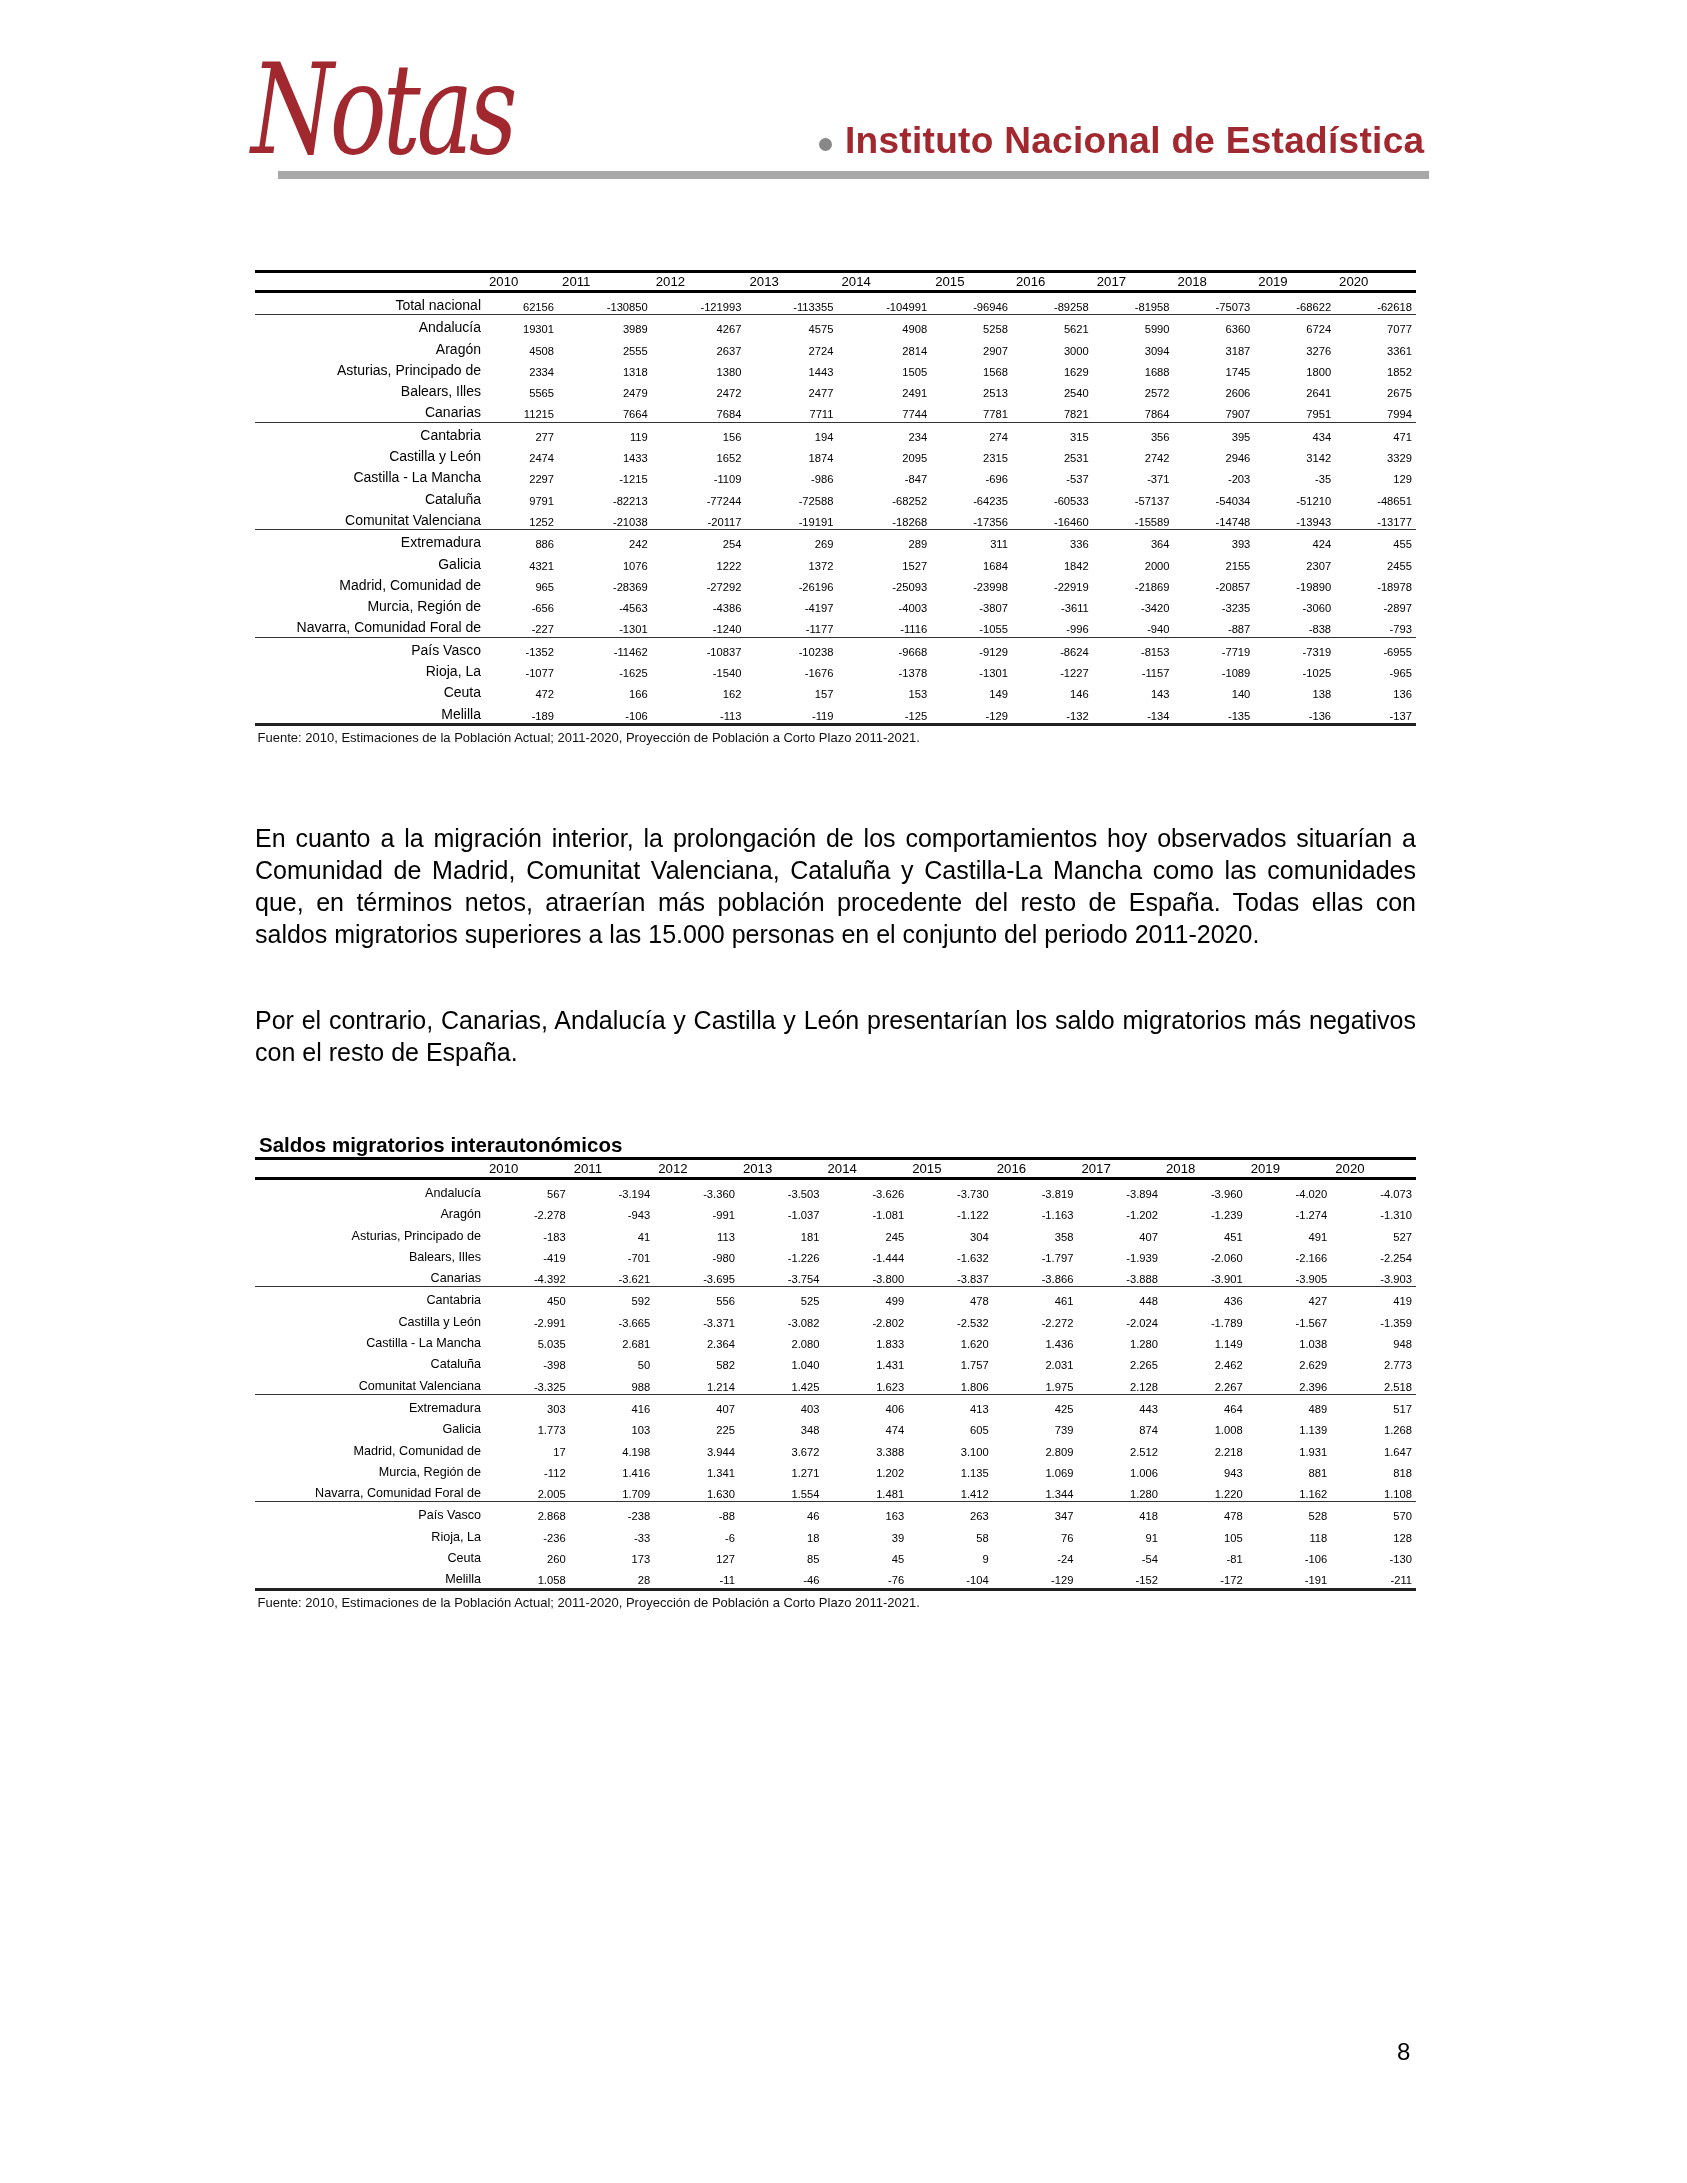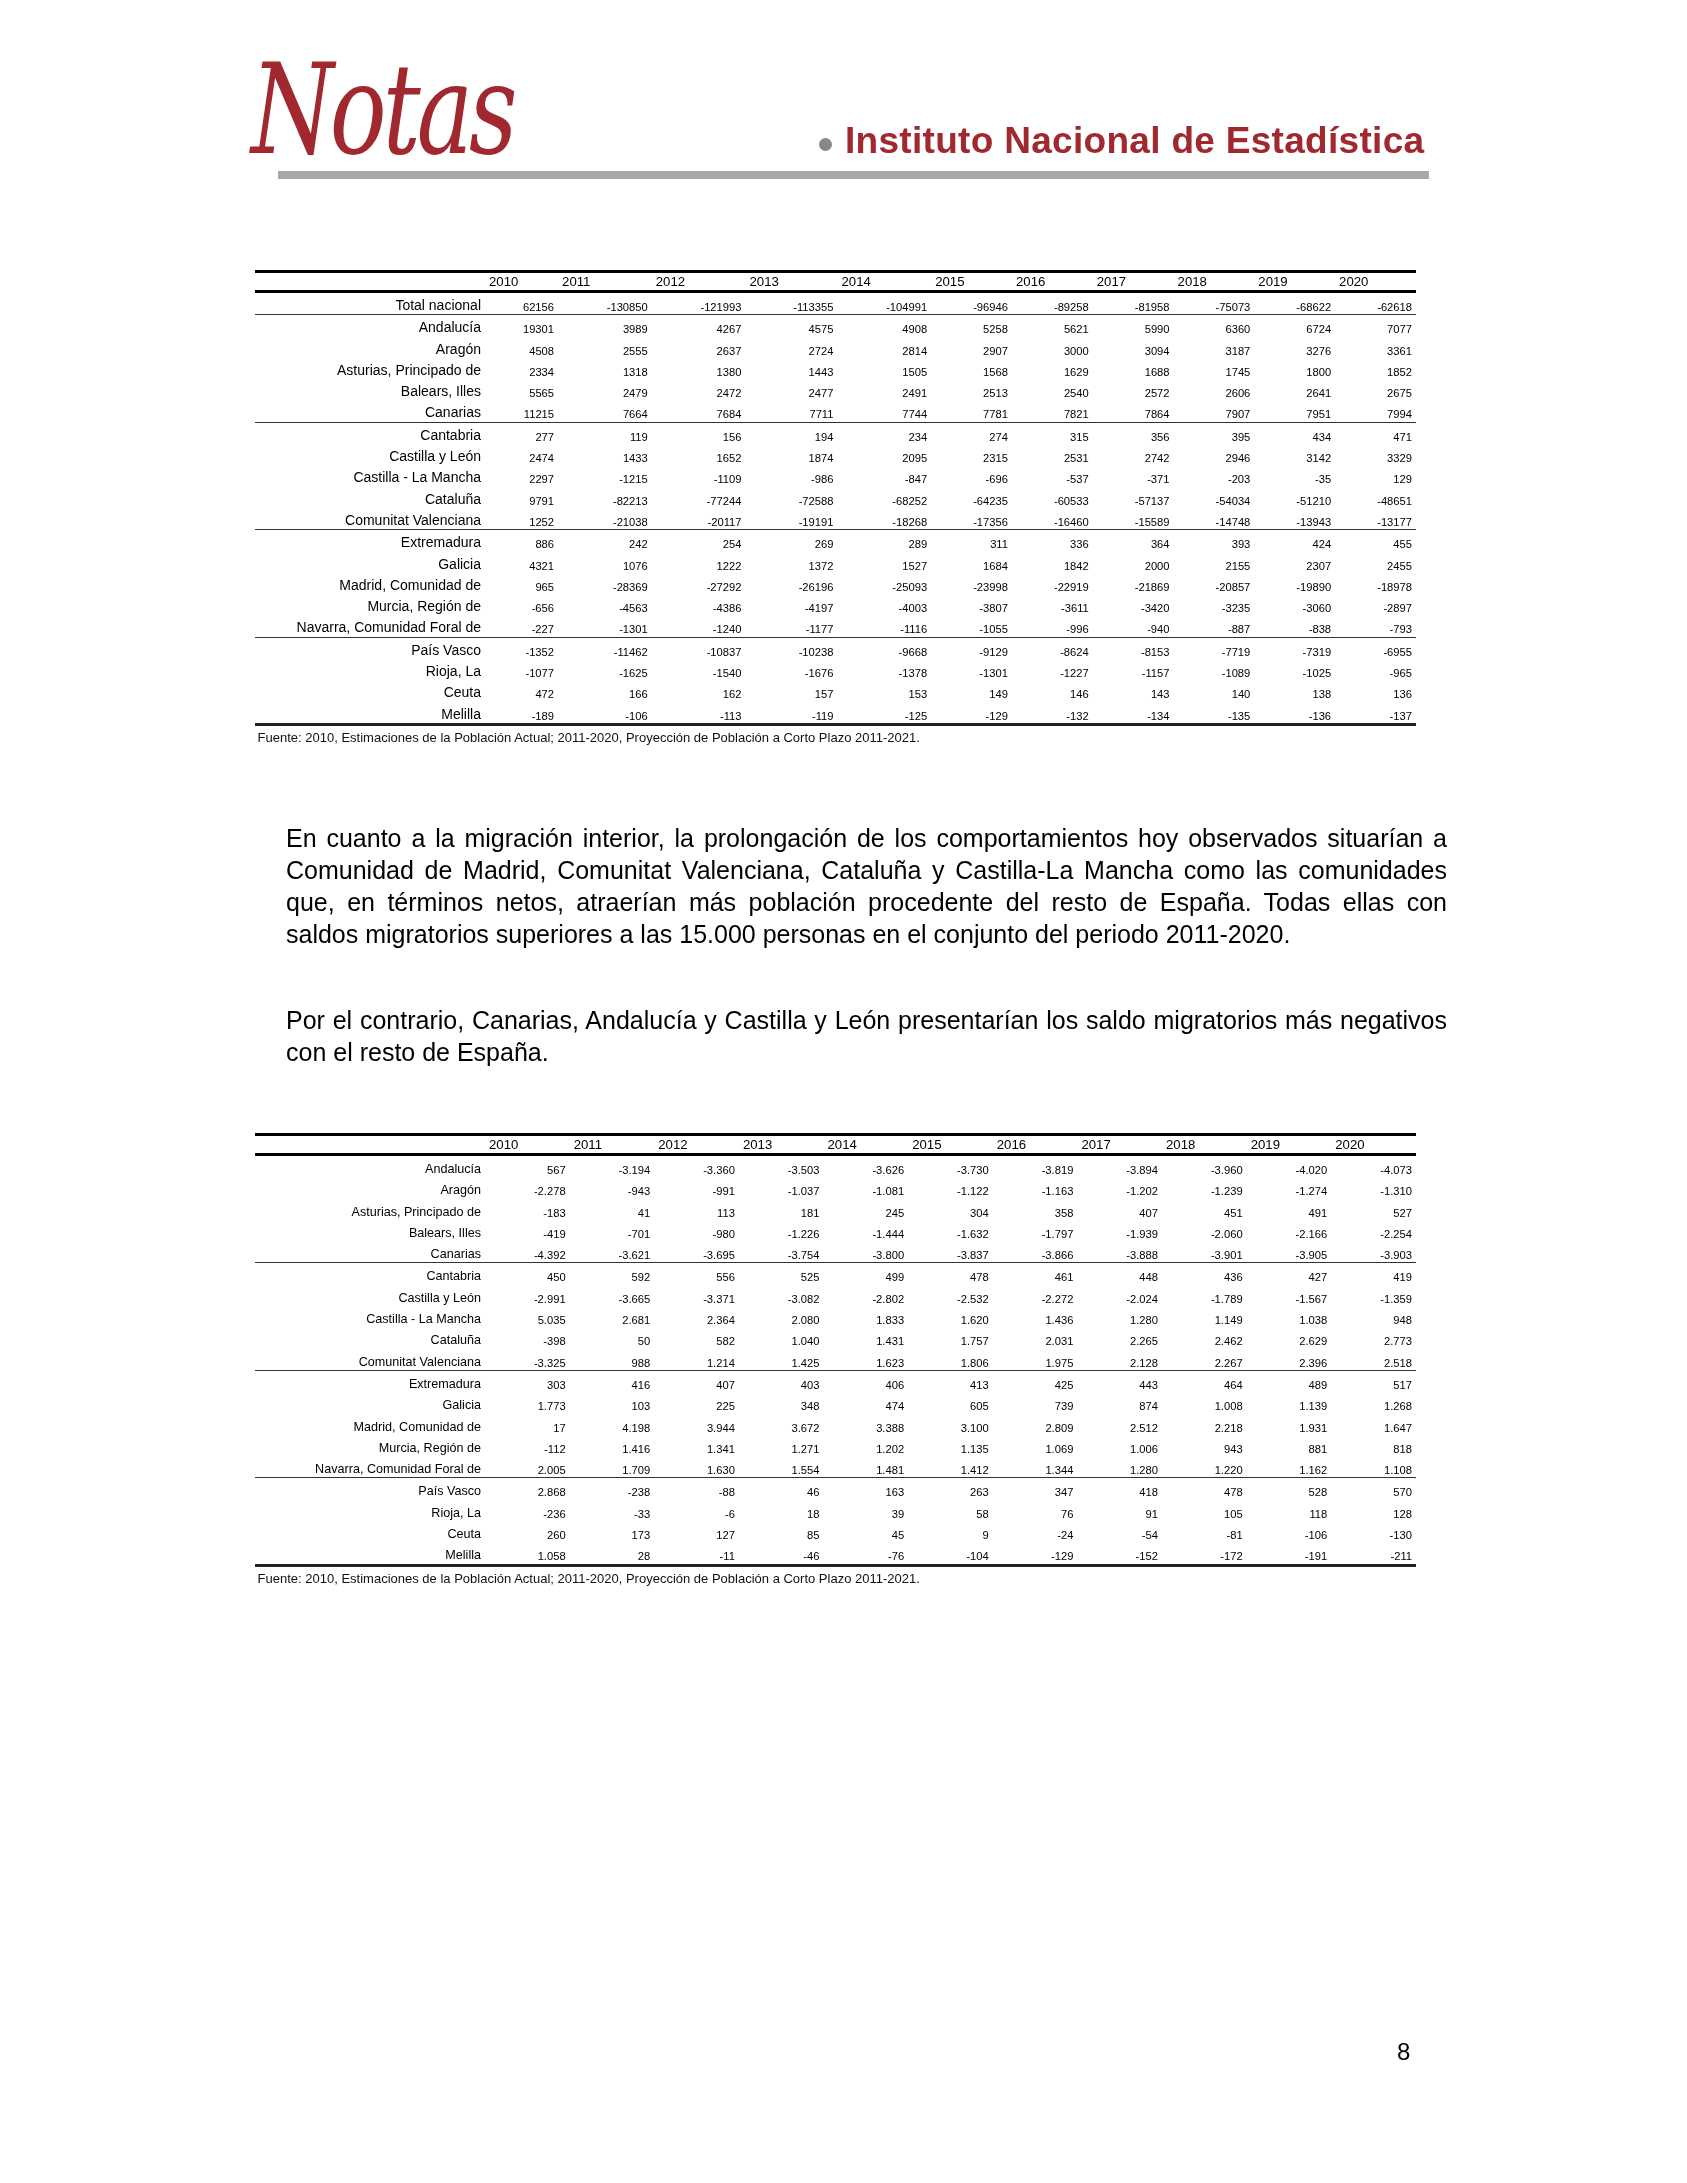--- a/index.html
+++ b/index.html
@@ -20,21 +20,21 @@
   th { font-weight:normal; text-align:left; font-size:13.2px; height:17px; border-top:3.3px solid #000; border-bottom:3.3px solid #000; padding-left:4px; }
   th.lbl { width:226px; }
   td { font-size:11.2px; text-align:right; padding-right:4px; height:20px; vertical-align:bottom; padding-bottom:1.3px; }
   td.lbl { text-align:right; padding-left:2.6px; font-size:14px; }
   .t2 td { font-size:11.2px; }
   .t2 td.lbl { font-size:12.6px; }
   tr.sep td { border-bottom:1.3px solid #333; }
   tr.last td { border-bottom:3.3px solid #222; }
   .src { font-size:13px; margin-top:4px; margin-left:2.6px; color:#111; }
 
-  .para { position:absolute; left:255px; width:1161px; font-size:25px; line-height:32px; text-align:justify;margin-left:31px; }
+  .para { position:absolute; left:255px; width:1161px; font-size:25px; line-height:32px; text-align:justify; }
   .pagenum { position:absolute; left:1397px; top:2038px; font-size:24px; }
 </style>
 </head>
 <body>
 
 <div class="header">
   <div class="notas">Notas</div>
   <div class="dot"></div>
   <div class="ine">Instituto Nacional de Estadística</div>
   <div class="header-bar"></div>
@@ -339,20 +339,21 @@
         </tr>
       </tbody>
     </table>
   <div class="src">Fuente: 2010, Estimaciones de la Población Actual; 2011-2020, Proyección de Población a Corto Plazo 2011-2021.</div>
 </div>
 
 <div class="para" style="top:822px;">En cuanto a la migración interior, la prolongación de los comportamientos hoy observados situarían a Comunidad de Madrid, Comunitat Valenciana, Cataluña y Castilla-La Mancha como las comunidades que, en términos netos, atraerían más población procedente del resto de España. Todas ellas con saldos migratorios superiores a las 15.000 personas en el conjunto del periodo 2011-2020.</div>
 <div class="para" style="top:1004px;">Por el contrario, Canarias, Andalucía y Castilla y León presentarían los saldo migratorios más negativos con el resto de España.</div>
 
 <div class="tbl-wrap t2" id="t2wrap" style="top:1133px;">
+  <div class="tbl-title">Saldos migratorios interautonómicos</div>
   <table id="t2">
       <tbody>
         <tr>
           <th class="lbl"></th>
           <th>2010</th>
           <th>2011</th>
           <th>2012</th>
           <th>2013</th>
           <th>2014</th>
           <th>2015</th>

